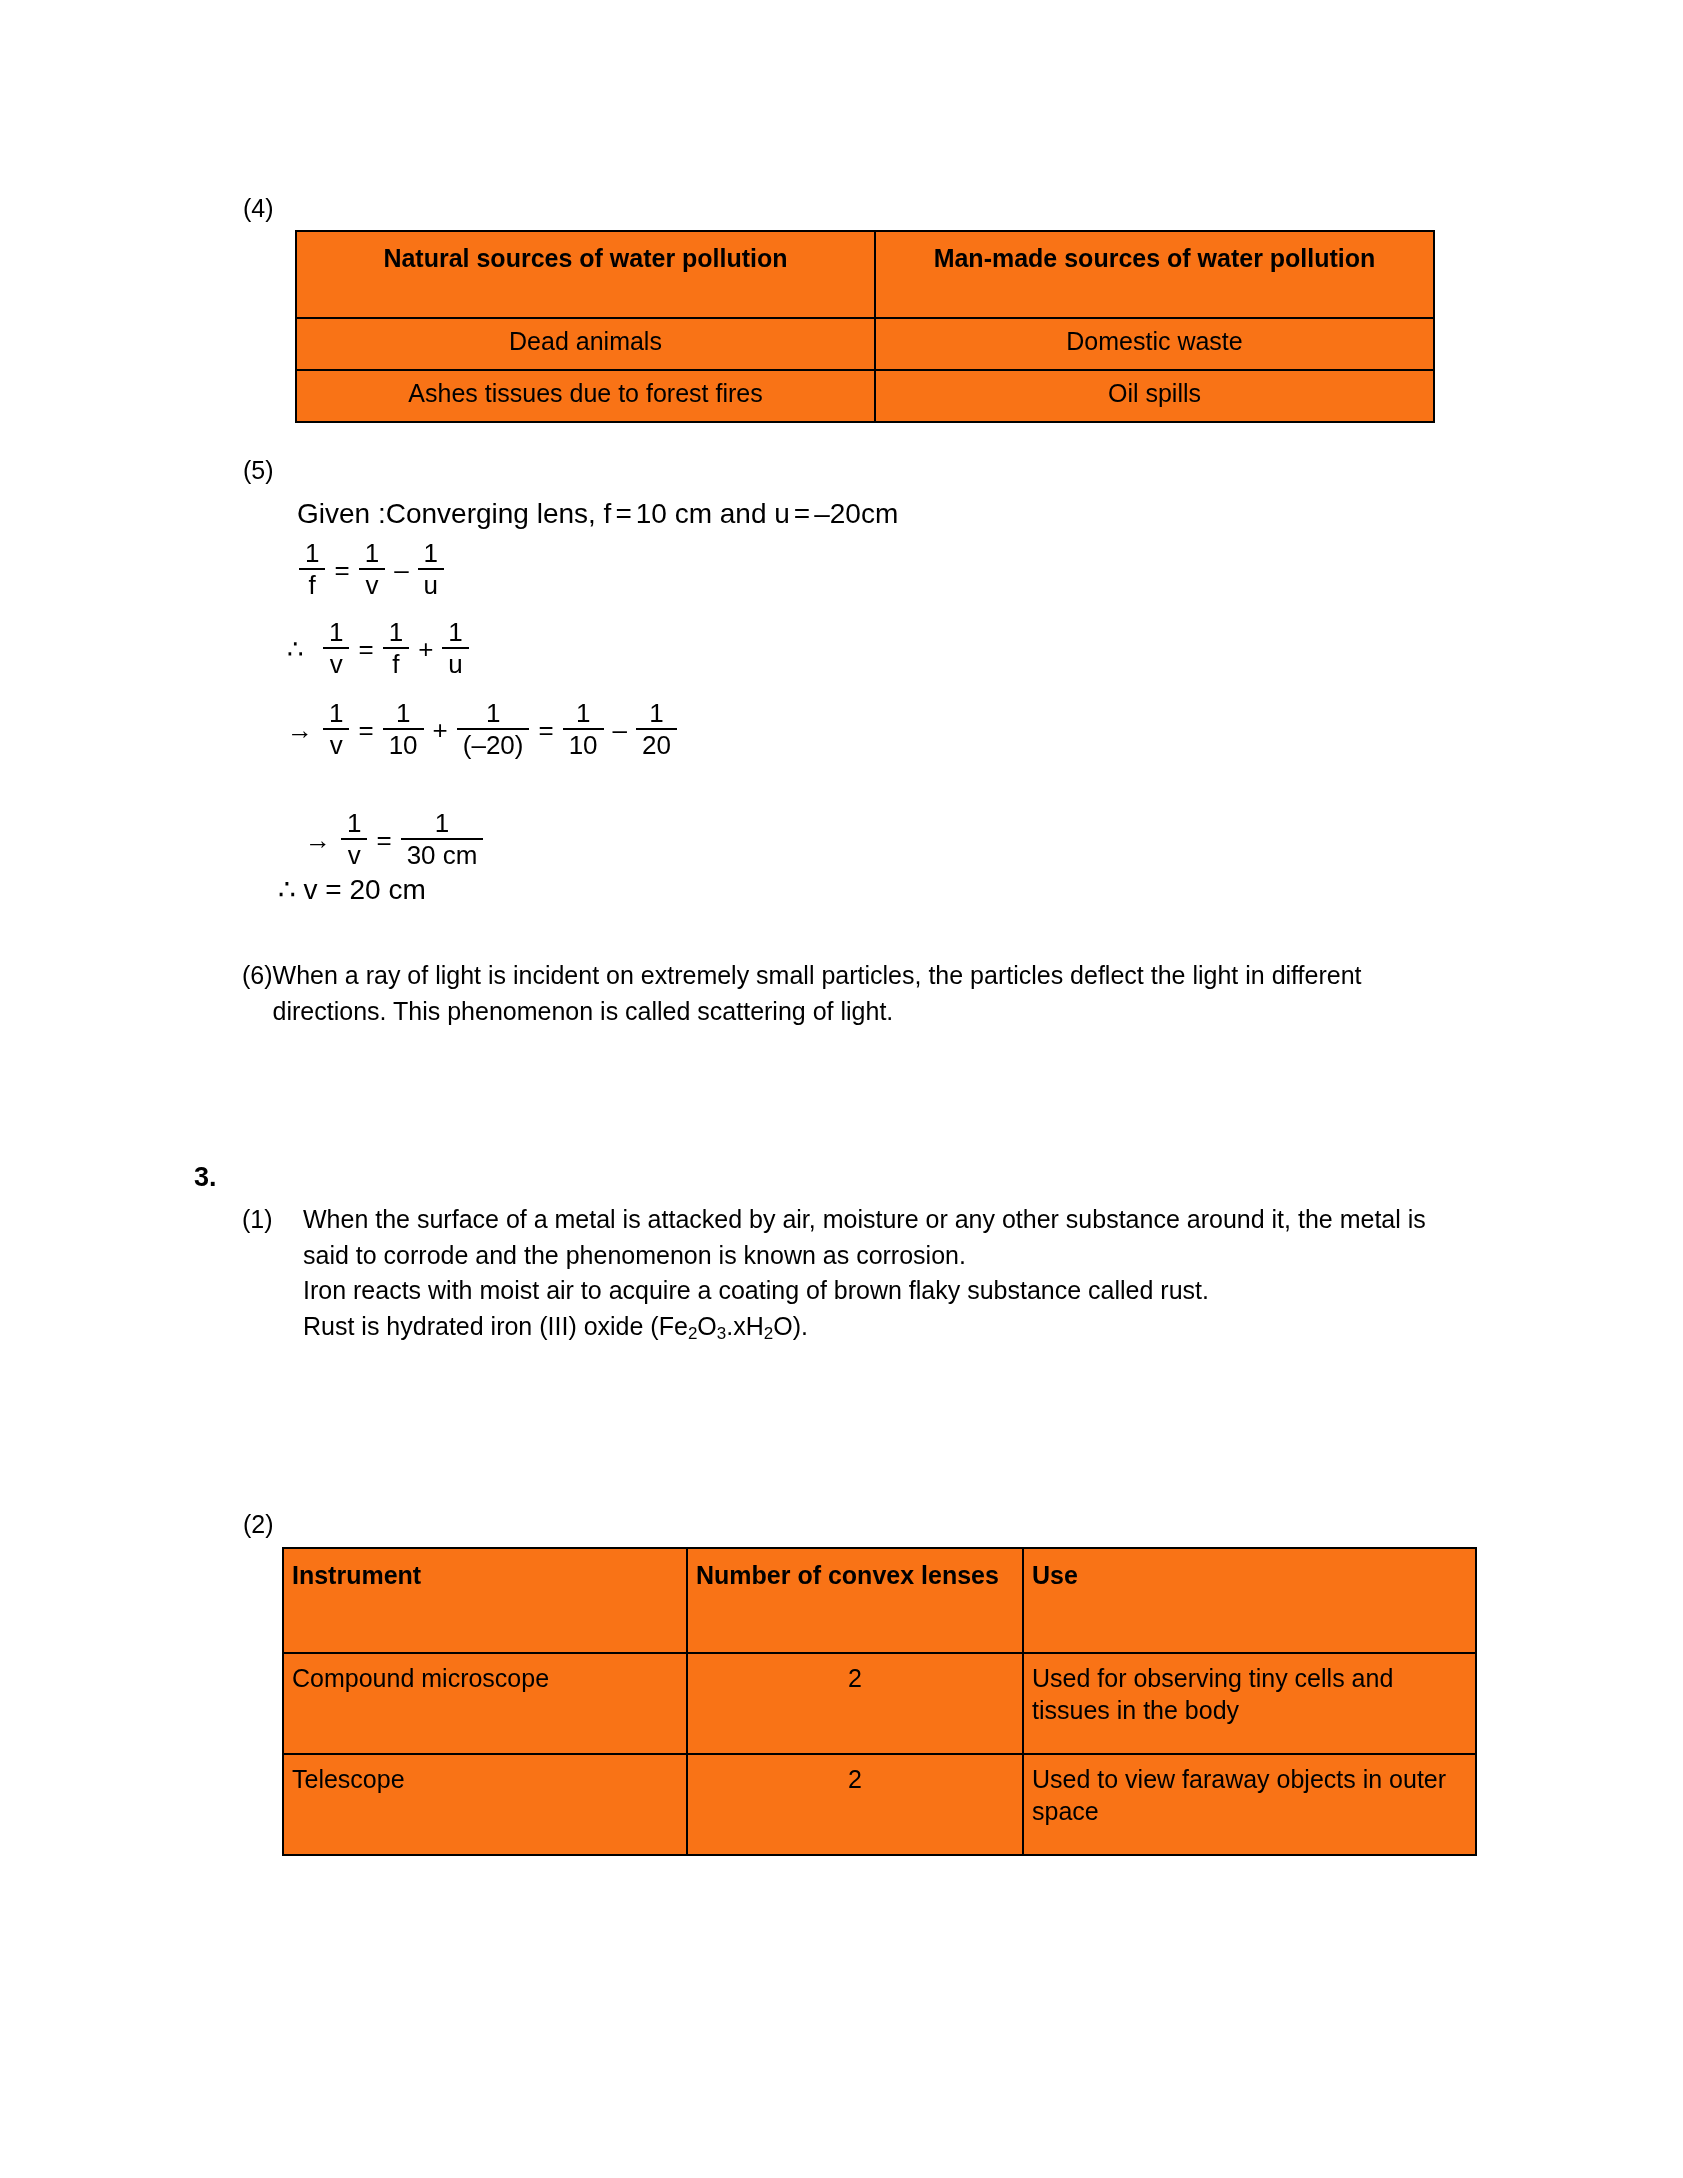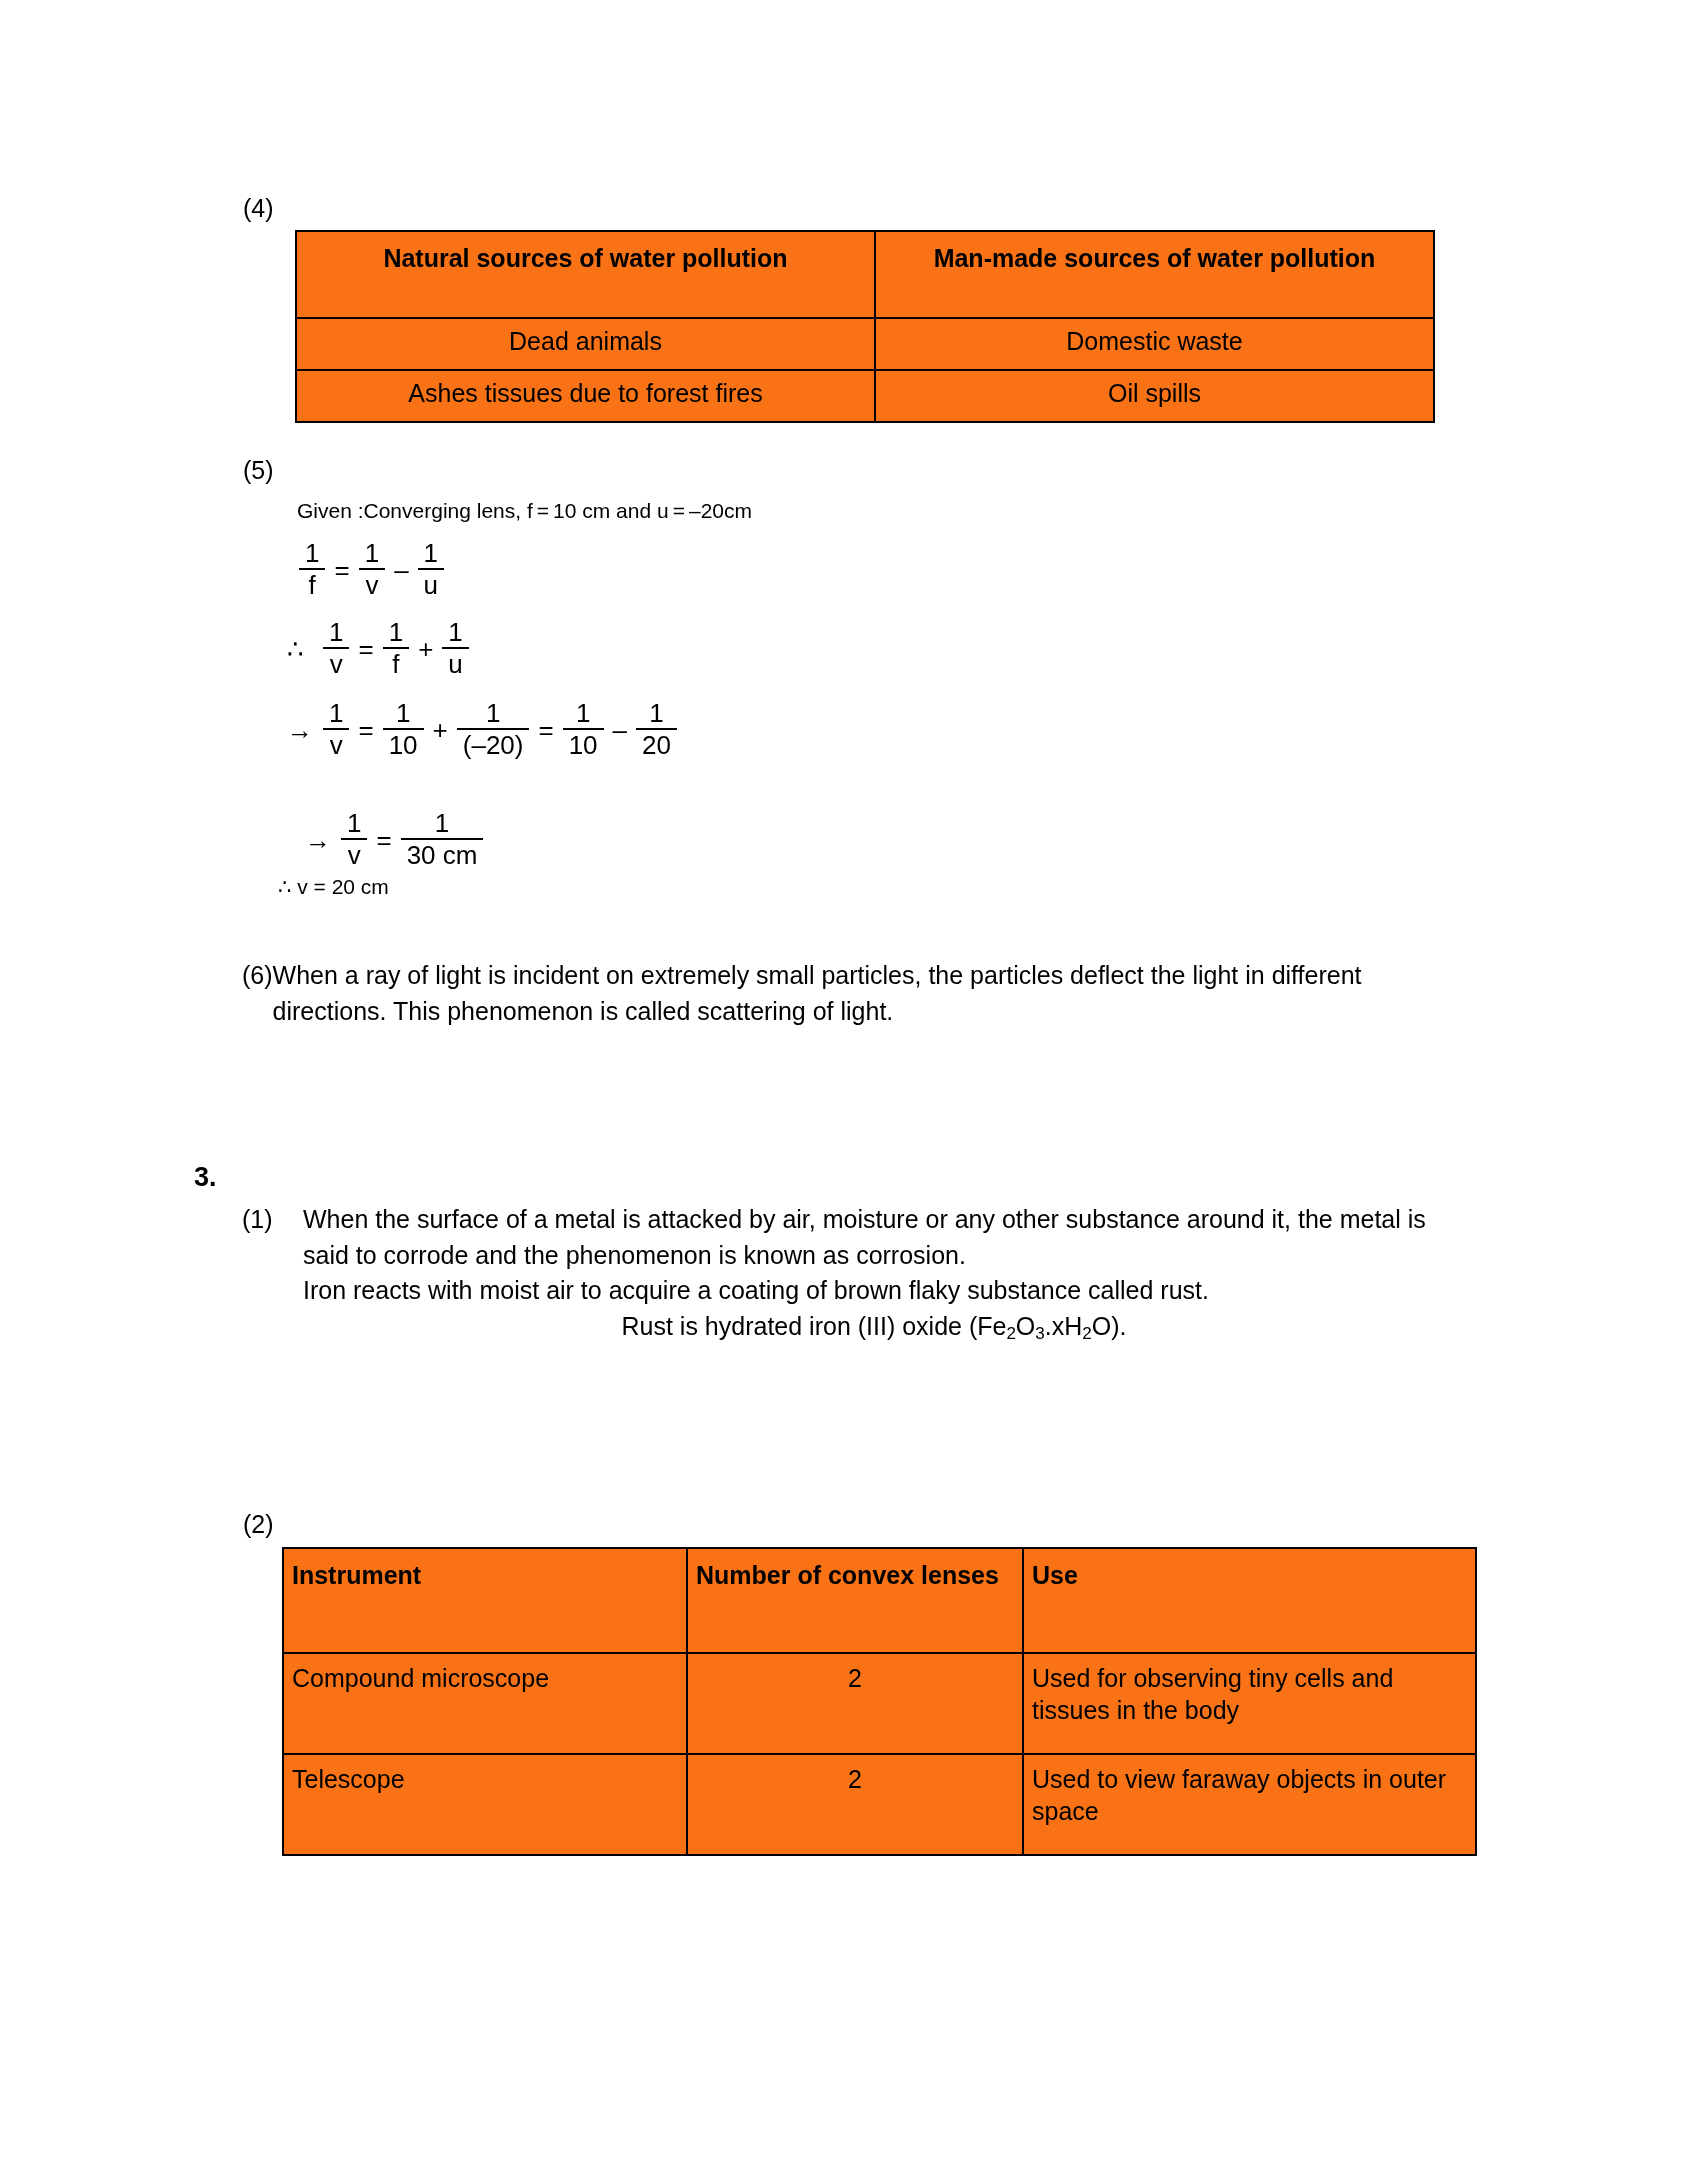--- a/index.html
+++ b/index.html
@@ -118,21 +118,21 @@
     padding: 2px 6px 0 6px;
     font-size: 26px;
     line-height: 1.05;
     border-top: 2px solid #000;
     width: 100%;
     box-sizing: border-box;
     text-align: center;
   }
   .frac.wide .denom { white-space: nowrap; }
   .given-line {
-    font-size: 21px;
+    font-size: 28px;
     line-height: 1;
     white-space: nowrap;
   }
   .given-line .eqsym { padding: 0 4px; }
   sub { font-size: 0.68em; vertical-align: -0.25em; }
 </style>
 </head>
 <body>
 
 <div class="page">
@@ -256,21 +256,21 @@
     <span class="body">When a ray of light is incident on extremely small particles, the particles deflect the light in different directions. This phenomenon is called scattering of light.</span>
   </div>
 
   <div class="block section-number" style="left:194px; top:1164px;">3.</div>
 
   <div class="block para para-hang" style="left:242px; top:1202px; width:1203px;">
     <span class="marker" style="width:61px;">(1)</span>
     <span class="body">
       <span style="display:block;">When the surface of a metal is attacked by air, moisture or any other substance around it, the metal is said to corrode and the phenomenon is known as corrosion.</span>
       <span style="display:block;">Iron reacts with moist air to acquire a coating of brown flaky substance called rust.</span>
-      <span style="display:block;text-align:center;"><span>Rust is hydrated iron (III) oxide (Fe</span><sub>2</sub><span>O</span><sub>3</sub><span>.xH</span><sub>2</sub><span>O).</span></span>
+      <span style="display:block;"><span>Rust is hydrated iron (III) oxide (Fe</span><sub>2</sub><span>O</span><sub>3</sub><span>.xH</span><sub>2</sub><span>O).</span></span>
     </span>
   </div>
 
   <div class="block num-label" style="left:243px; top:1512px;">(2)</div>
 
   <div class="block" style="left:282px; top:1547px;">
     <table class="doc-table" id="table-instruments">
       <colgroup>
           <col style="width:404px">
           <col style="width:336px">

